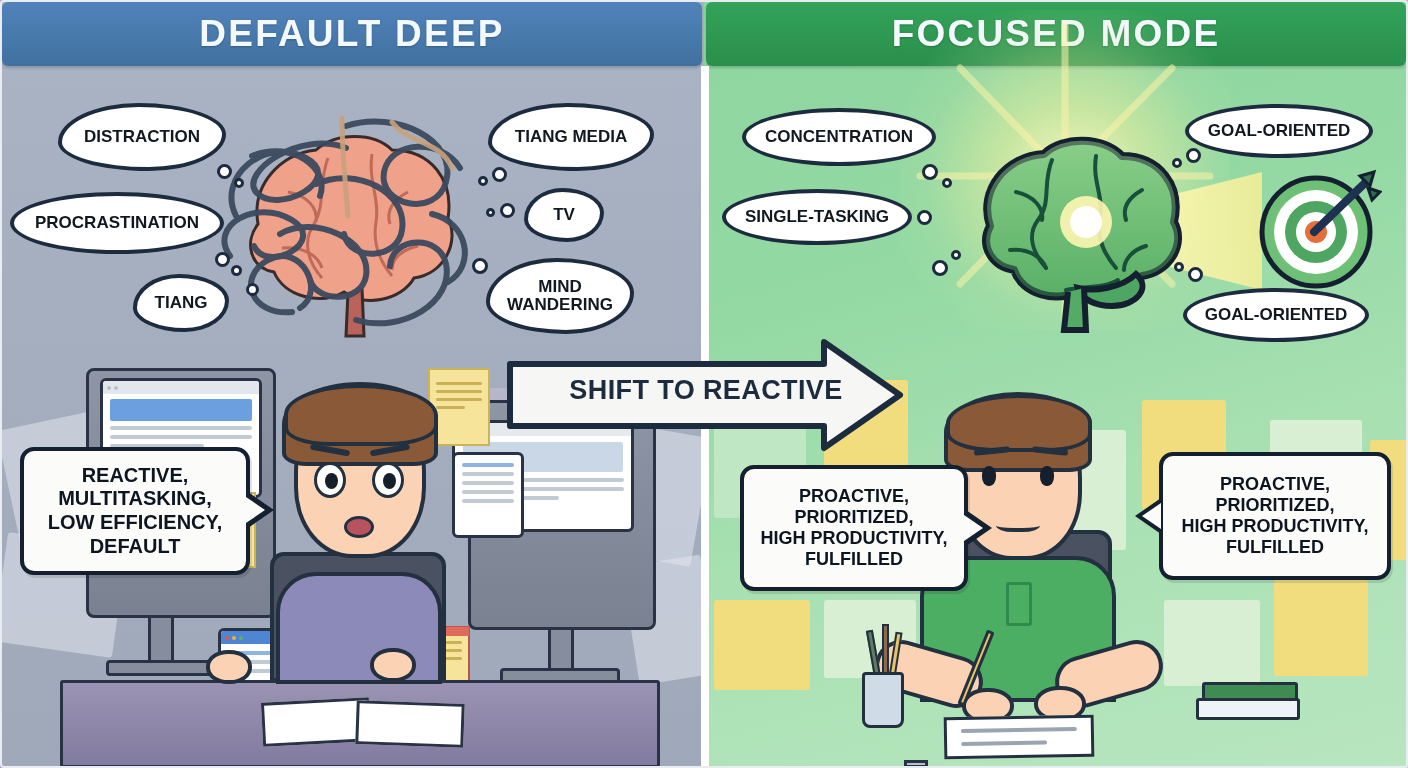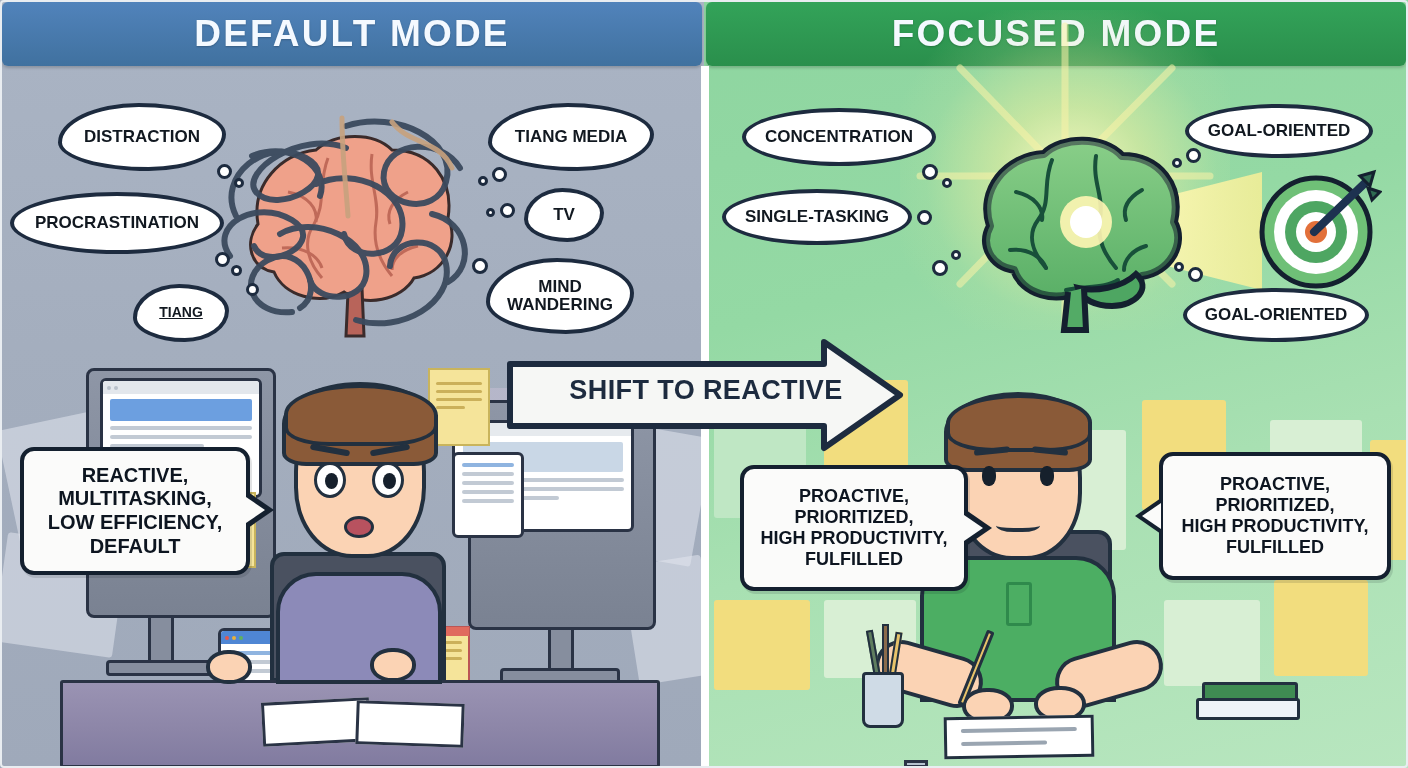--- a/index.html
+++ b/index.html
@@ -151,21 +151,21 @@
     <div class="panel-bg" id="left-bg"></div>
 
     <div class="paper-bg" style="left:8px;top:420px;width:96px;height:120px;transform:rotate(-12deg);"></div>
     <div class="paper-bg" style="left:0px;top:540px;width:120px;height:110px;transform:rotate(8deg);"></div>
     <div class="paper-bg" style="left:612px;top:430px;width:90px;height:130px;transform:rotate(10deg);"></div>
     <div class="paper-bg" style="left:630px;top:560px;width:80px;height:120px;transform:rotate(-9deg);"></div>
     <div class="paper-bg" style="left:120px;top:380px;width:110px;height:90px;background:#ccc3da;opacity:.5;"></div>
     <div class="paper-bg" style="left:470px;top:388px;width:130px;height:100px;background:#c7c0d6;opacity:.5;"></div>
 
     <div class="header-bar" id="header-left">
-      <span class="header-title">DEFAULT MODE</span>
+      <span class="header-title">DEFAULT DEEP</span>
     </div>
 
     <div id="tangled-brain">
       <svg width="290" height="250" viewBox="0 0 290 250">
         <g>
           <path d="M62 128 C55 88 85 58 120 54 C140 36 178 36 196 54 C235 54 258 84 252 122 C264 146 248 178 218 182 C206 204 168 212 148 196 C124 210 88 200 78 176 C54 172 48 146 62 128 Z" fill="#efa18a" stroke="#3a2b2b" stroke-width="3"></path>
           <path d="M132 62 C122 88 130 108 118 128 C106 146 112 166 126 182" fill="none" stroke="#c06a59" stroke-width="3"></path>
           <path d="M176 58 C172 86 184 102 180 126 C176 150 186 168 196 180" fill="none" stroke="#c06a59" stroke-width="3"></path>
           <path d="M92 96 C112 100 122 112 120 126" fill="none" stroke="#c06a59" stroke-width="3"></path>
           <path d="M212 96 C196 104 190 116 194 128" fill="none" stroke="#c06a59" stroke-width="3"></path>
@@ -197,21 +197,21 @@
     <div class="dot" style="left:217px;top:164px;width:15px;height:15px;"></div>
     <div class="dot" style="left:234px;top:178px;width:10px;height:10px;"></div>
 
     <div class="bubble oval" style="left:10px;top:192px;width:214px;height:62px;font-size:17px;">
       <span>PROCRASTINATION</span>
     </div>
     <div class="dot" style="left:215px;top:252px;width:15px;height:15px;"></div>
     <div class="dot" style="left:231px;top:265px;width:11px;height:11px;"></div>
     <div class="dot" style="left:246px;top:283px;width:13px;height:13px;"></div>
 
-    <div class="bubble cloud" style="left:133px;top:284px;width:96px;height:58px;font-size:14px;text-decoration:underline;">
+    <div class="bubble cloud" style="left:133px;top:274px;width:96px;height:58px;font-size:17px;">
       <span>TIANG</span>
     </div>
 
     <div class="bubble cloud" style="left:488px;top:103px;width:166px;height:68px;font-size:17px;">
       <span>TIANG MEDIA</span>
     </div>
     <div class="dot" style="left:492px;top:167px;width:15px;height:15px;"></div>
     <div class="dot" style="left:478px;top:176px;width:10px;height:10px;"></div>
 
     <div class="bubble cloud" style="left:524px;top:188px;width:80px;height:54px;font-size:17px;">

